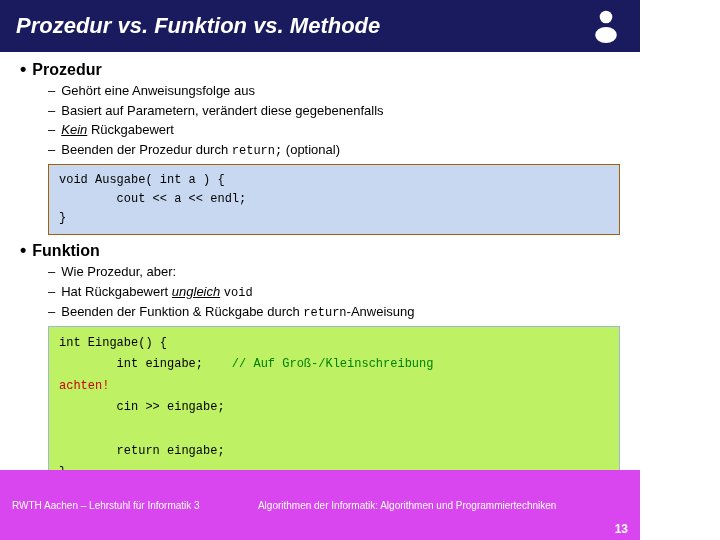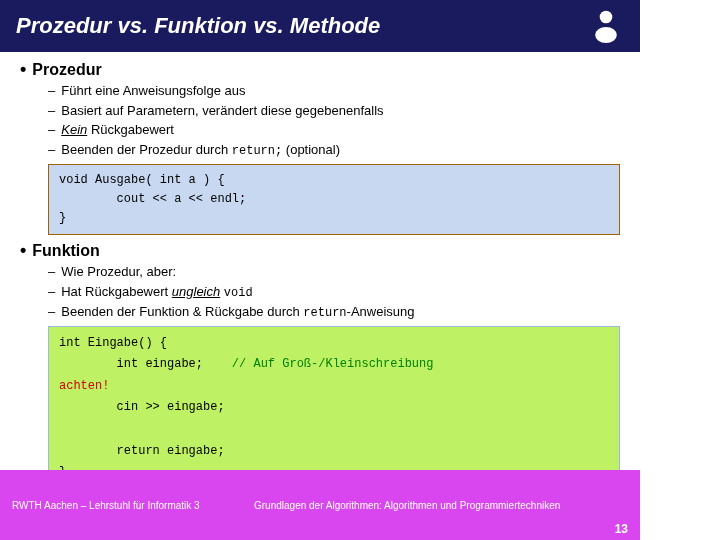--- a/index.html
+++ b/index.html
@@ -144,21 +144,21 @@
   <div class="content">
 
     <div class="bullet-section">
       <div class="bullet-main">
         <span class="bullet-dot">•</span>
         <span>Prozedur</span>
       </div>
       <div class="sub-list">
         <div class="sub-item">
           <span class="dash">–</span>
-          <span>Führt eine Anweisungsfolge aus</span>
+          <span>Gehört eine Anweisungsfolge aus</span>
         </div>
         <div class="sub-item">
           <span class="dash">–</span>
           <span>Basiert auf Parametern, verändert diese gegebenenfalls</span>
         </div>
         <div class="sub-item">
           <span class="dash">–</span>
           <span><span class="italic underline">Kein</span> Rückgabewert</span>
         </div>
         <div class="sub-item">
@@ -217,18 +217,18 @@
       </div>
     </div>
 
   </div>
 
   <div class="footer">
     <div class="footer-left">
       <span>RWTH Aachen – Lehrstuhl für Informatik 3</span>
     </div>
     <div class="footer-mid">
-      <span>Grundlagen der Algorithmen: Algorithmen und Programmiertechniken</span>
+      <span>Algorithmen der Informatik: Algorithmen und Programmiertechniken</span>
     </div>
     <div class="footer-right">13</div>
   </div>
 
 </div>
 
 </body></html>

